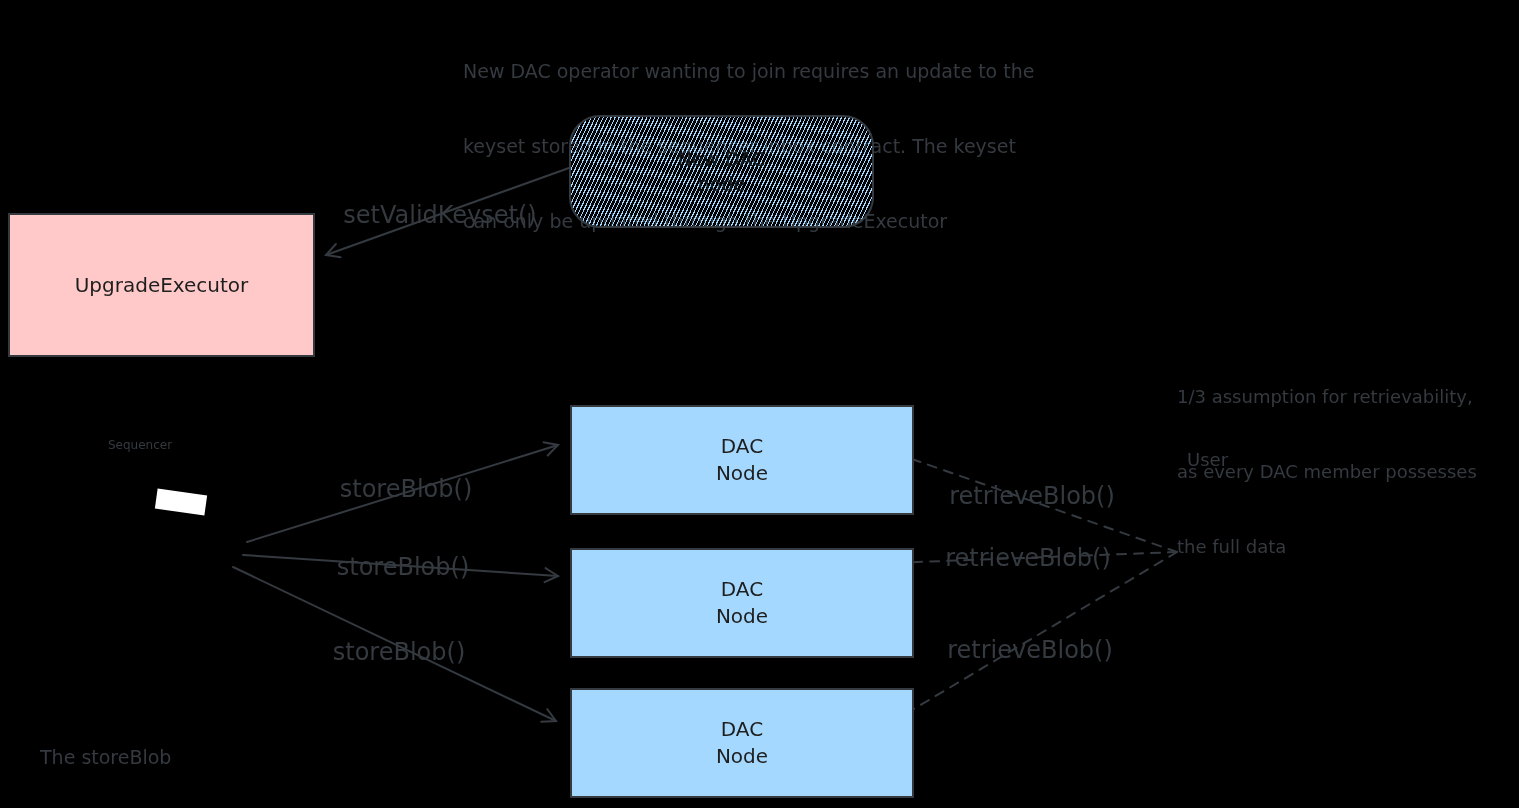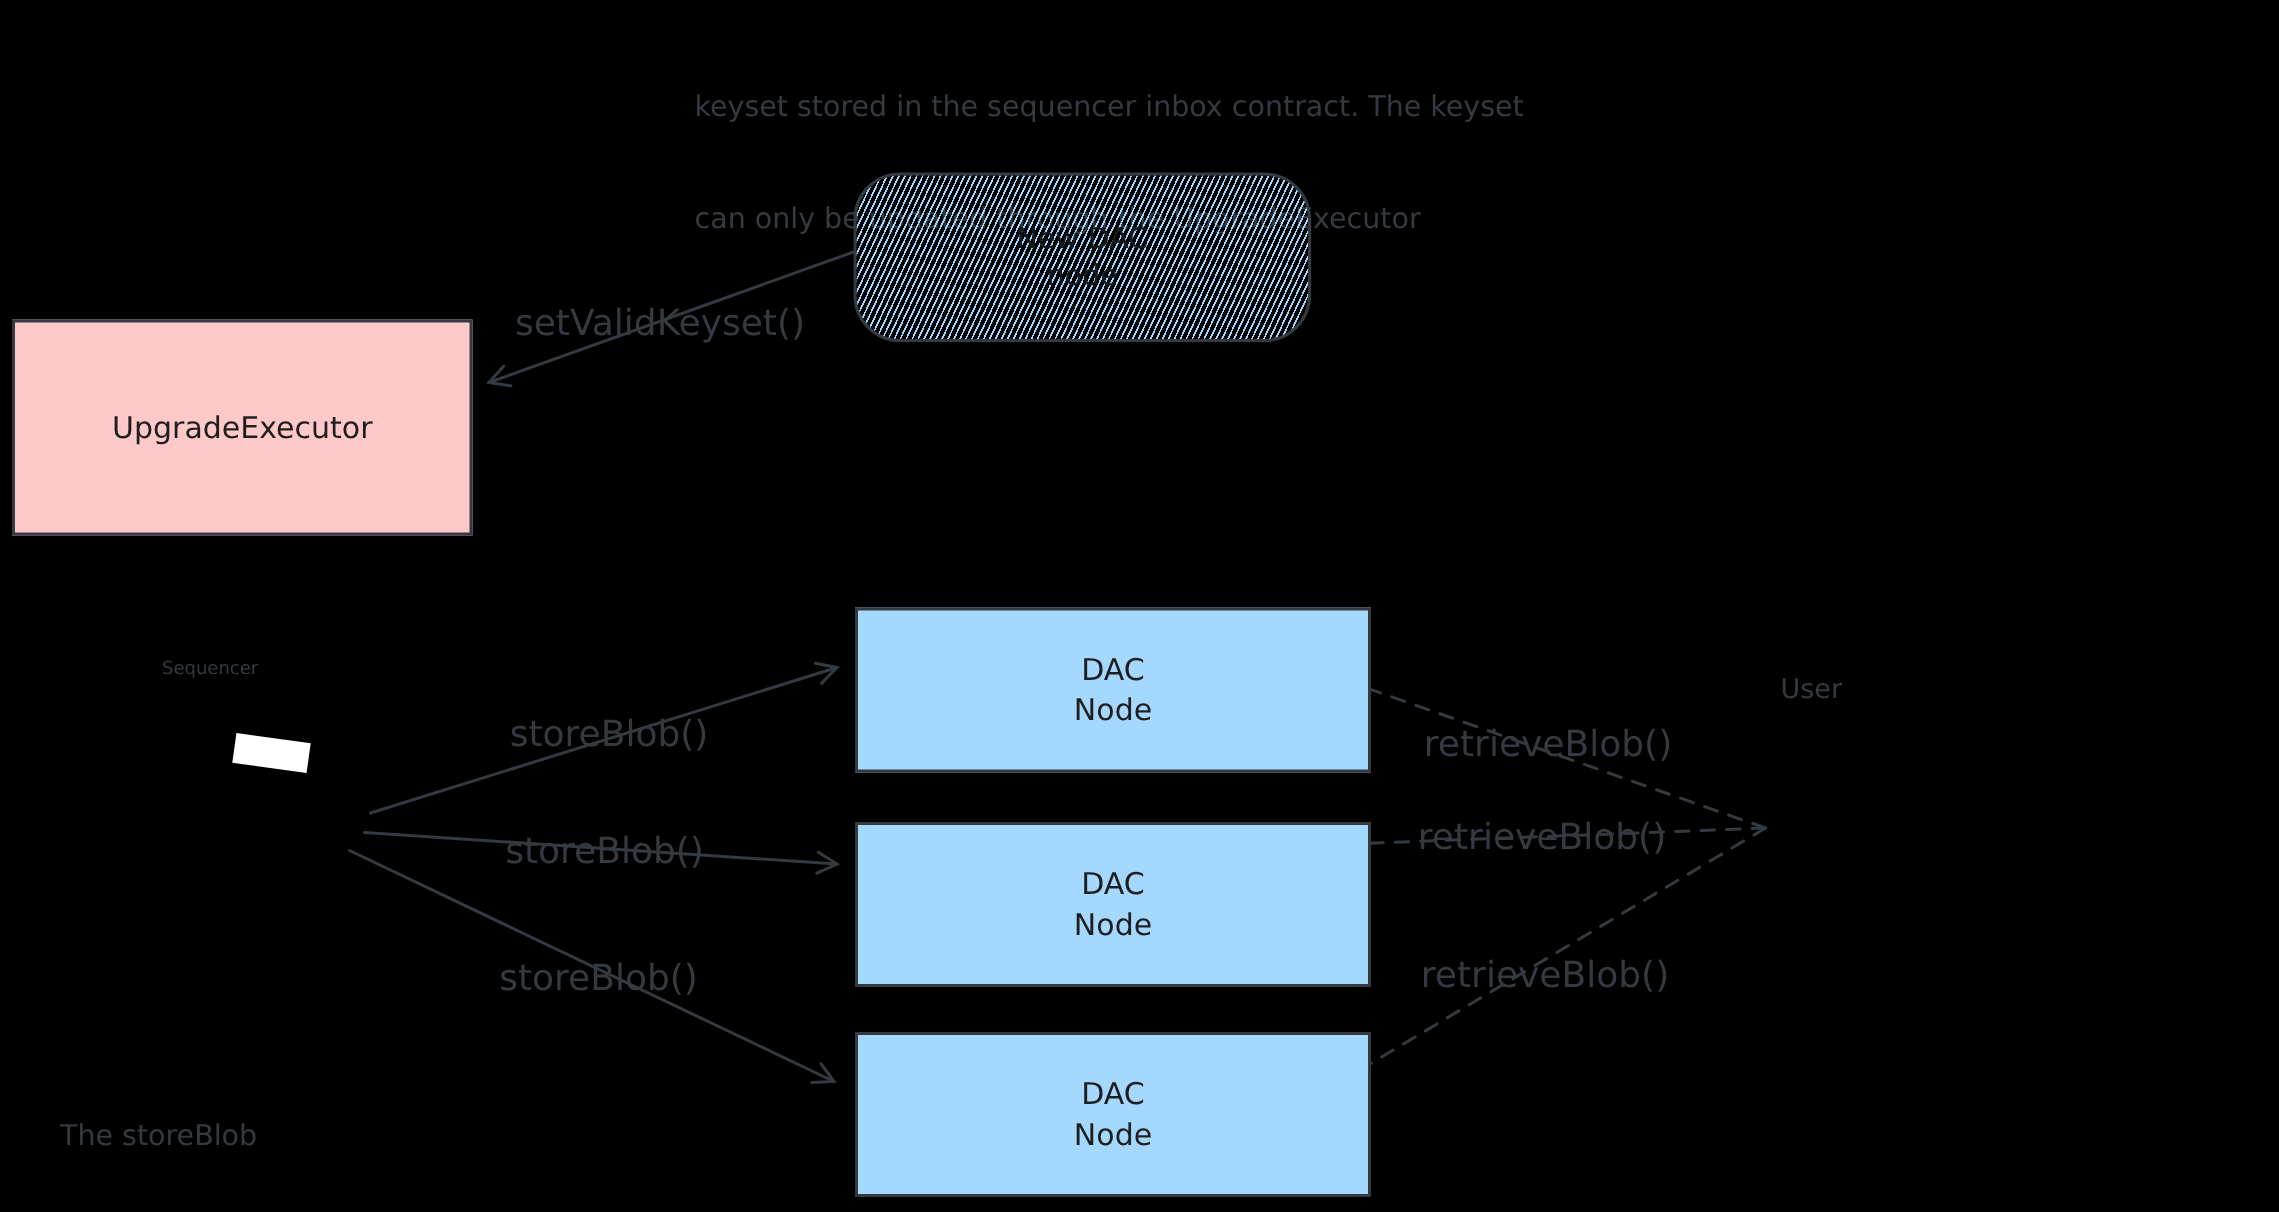--- a/index.html
+++ b/index.html
@@ -51,20 +51,21 @@
     <path class="arrow" d="M569,168 L326,255" marker-end="url(#vhead)"></path>
     <path class="arrow" d="M247,542 L558,445" marker-end="url(#vhead)"></path>
     <path class="arrow" d="M243,555 L558,576" marker-end="url(#vhead)"></path>
     <path class="arrow" d="M233,567 L556,721" marker-end="url(#vhead)"></path>
     <path class="arrow dashed" d="M1177,552 L892,452" marker-end="url(#vhead)"></path>
     <path class="arrow dashed" d="M1177,552 L892,563" marker-end="url(#vhead)"></path>
     <path class="arrow dashed" d="M1177,552 L892,722" marker-end="url(#vhead)"></path>
   </svg>
 
   <div class="lbl note" style="left:463px;top:9px;">
+    <div>New DAC operator wanting to join requires an update to the</div>
     <div>keyset stored in the sequencer inbox contract. The keyset</div>
     <div>can only be updated through the UpgradeExecutor</div>
   </div>
 
   <div class="box box-hatched">
     <div class="box-text">New DAC
 node</div>
   </div>
 
   <div class="box box-pink">
@@ -90,20 +91,25 @@
   </div>
   <div class="box box-blue" style="top:688px;">
     <div class="box-text">DAC
 Node</div>
   </div>
 
   <div class="lbl fn-label centered" style="left:1032px;top:496px;">retrieveBlob()</div>
   <div class="lbl fn-label centered" style="left:1028px;top:558px;">retrieveBlob()</div>
   <div class="lbl fn-label centered" style="left:1030px;top:650px;">retrieveBlob()</div>
 
+  <div class="lbl note-small" style="left:1177px;top:334px;">
+    <div>1/3 assumption for retrievability,</div>
+    <div>as every DAC member possesses</div>
+    <div>the full data</div>
+  </div>
 
   <div class="lbl" style="left:1187px;top:449px;font-size:18px;">User</div>
 
   <div class="lbl note" style="left:40px;top:700px;line-height:23px;">
     <div>The storeBlob</div>
     
     
   </div>
 
 </div>

